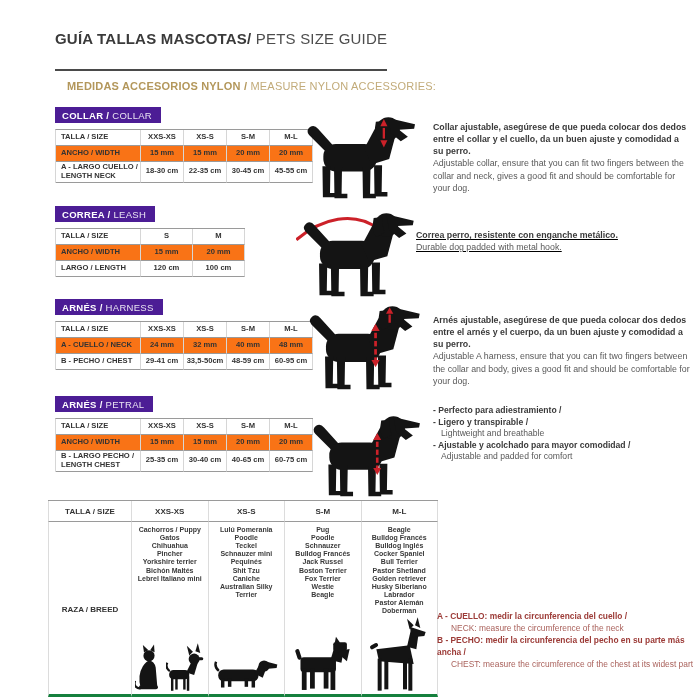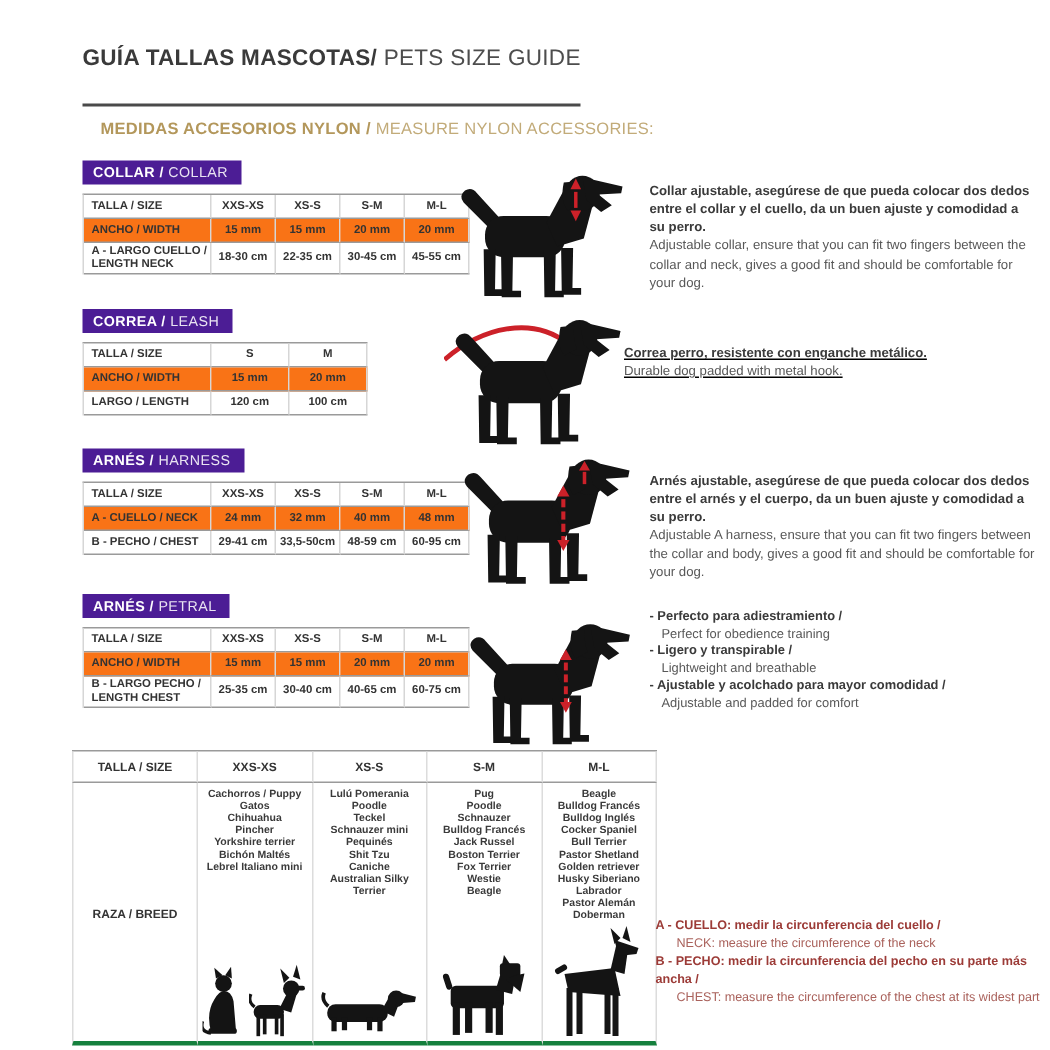--- a/index.html
+++ b/index.html
@@ -199,21 +199,20 @@
   <div class="cell">30-40 cm</div>
   <div class="cell">40-65 cm</div>
   <div class="cell">60-75 cm</div>
 </div>
 <svg class="abs" style="left:306px;top:410px;" width="124" height="88" viewBox="0 0 140 100">
   <use href="#dog-base"></use>
   <use href="#chest-line"></use>
 </svg>
 <div class="abs bullets" style="left:433px;top:405px;">
   <div class="b-es">- Perfecto para adiestramiento /</div>
-  <div class="b-en">Perfect for obedience training</div>
   <div class="b-es">- Ligero y transpirable /</div>
   <div class="b-en">Lightweight and breathable</div>
   <div class="b-es">- Ajustable y acolchado para mayor comodidad /</div>
   <div class="b-en">Adjustable and padded for comfort</div>
 </div>
 
 <div class="abs" id="breed-tbl">
   <div class="bh">TALLA / SIZE</div>
   <div class="bh">XXS-XS</div>
   <div class="bh">XS-S</div>

